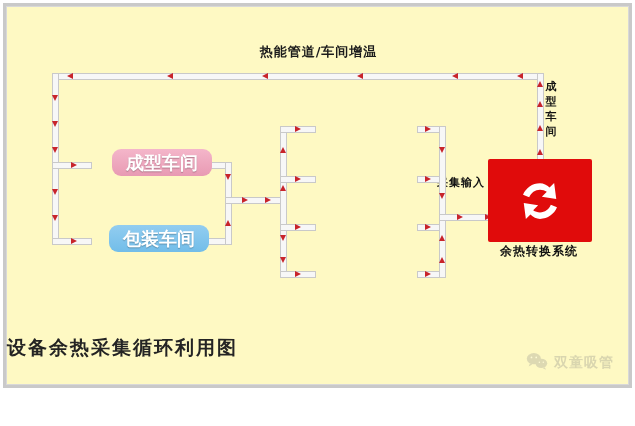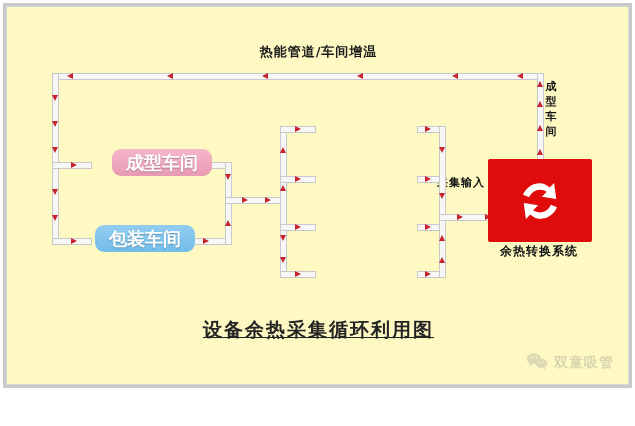--- a/index.html
+++ b/index.html
@@ -7,22 +7,22 @@
   #root{position:relative;width:635px;height:426px;overflow:hidden;background:#ffffff;}
 
   
   .frame{position:absolute;left:6px;top:6px;width:623px;height:379px;background:#fef9c3;
          border:1px solid #d8d8d8;box-shadow:0 0 0 3px #c9c9c9;box-sizing:border-box;}
   .canvas{position:absolute;left:0;top:0;width:100%;height:100%;}
 
   
   .title-top{position:absolute;left:0;top:36px;width:623px;text-align:center;
              font-size:13px;font-weight:bold;color:#1b1b1b;letter-spacing:1px;}
-  .caption-main{position:absolute;left:0;top:310px;width:623px;text-align:center;
-                font-size:19px;font-weight:bold;color:#242424;letter-spacing:2px;text-decoration:underline;}
+  .caption-main{position:absolute;left:0;top:328px;width:623px;text-align:left;
+                font-size:19px;font-weight:bold;color:#242424;letter-spacing:2px;}
   .label-in{position:absolute;left:430px;top:168px;font-size:11px;font-weight:bold;
             color:#121212;letter-spacing:1px;white-space:nowrap;}
   .label-out{position:absolute;left:536px;top:72px;width:16px;font-size:11px;font-weight:bold;
              color:#121212;line-height:15px;text-align:center;}
   .sys-caption{position:absolute;left:466px;top:236px;width:132px;text-align:center;
                font-size:12px;font-weight:bold;color:#121212;letter-spacing:1px;}
 
   
   .node{position:absolute;box-sizing:border-box;display:flex;align-items:center;
         justify-content:center;text-align:center;z-index:4;}
@@ -150,21 +150,21 @@
     <div class="arw u" style="left:530px;top:94px;"></div>
     <div class="arw u" style="left:530px;top:74px;"></div>
 
     <div class="title-top">热能管道/车间增温</div>
     <div class="label-in">采集输入</div>
     <div class="label-out">成型车间</div>
 
     <div class="node ws pink" style="left:81px;top:142px;width:100px;height:27px;">
       <span>成型车间</span>
     </div>
-    <div class="node ws blue" style="left:64px;top:218px;width:100px;height:27px;">
+    <div class="node ws blue" style="left:78px;top:218px;width:100px;height:27px;">
       <span>包装车间</span>
     </div>
 
 
     <div class="node sysbox" style="left:481px;top:152px;width:104px;height:83px;">
       <span>
         <svg width="52" height="52" viewBox="0 0 64 64" aria-hidden="true">
           <g fill="#ffffff">
             <path d="M32 10 c-9.5 0 -17.6 5.9 -20.9 14.2 l7.6 3.1 C21 21.6 26 18 32 18 c3.1 0 6 1 8.4 2.6 l-6.1 6.1 L52 29.6 L49.4 9.7 l-5.6 5.6 C40.4 12 36.4 10 32 10 z"></path>
             <path d="M32 54 c9.5 0 17.6 -5.9 20.9 -14.2 l-7.6 -3.1 C43 42.4 38 46 32 46 c-3.1 0 -6 -1 -8.4 -2.6 l6.1 -6.1 L12 34.4 L14.6 54.3 l5.6 -5.6 C23.6 52 27.6 54 32 54 z"></path>

